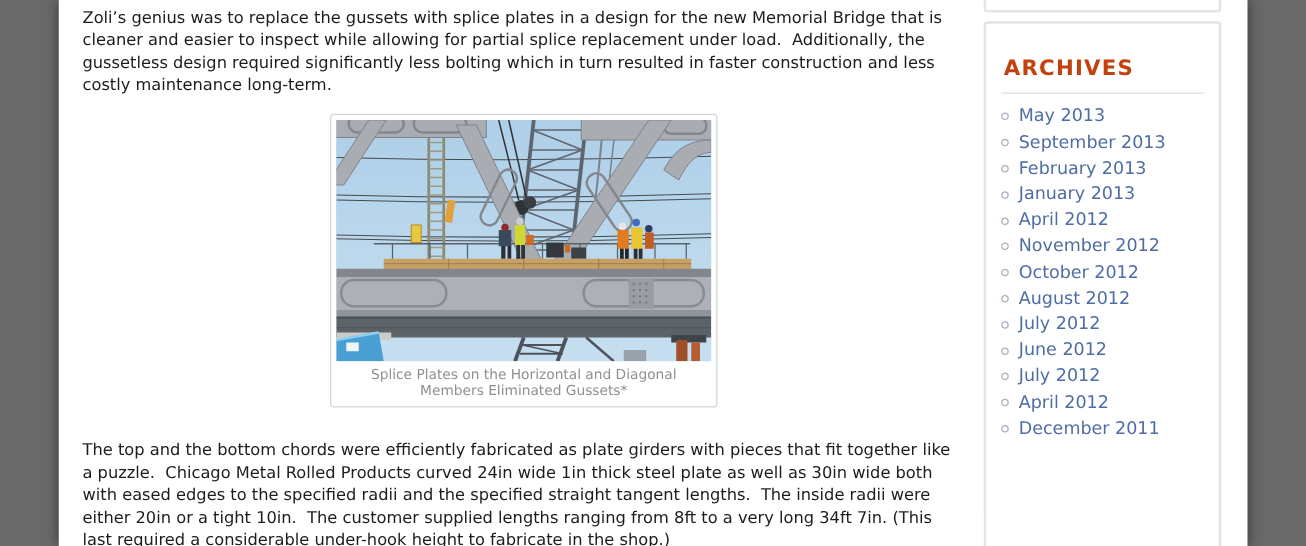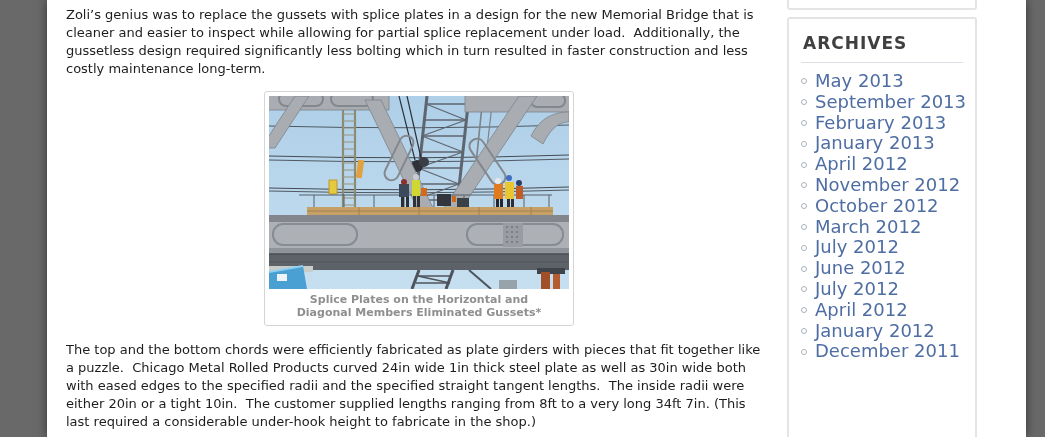--- a/index.html
+++ b/index.html
@@ -1,44 +1,44 @@
 <!DOCTYPE html>
 <html><head>
 <meta charset="utf-8">
 <style>
   html,body{margin:0;padding:0;}
   body{background:#696969;font-family:"DejaVu Sans","Liberation Sans",sans-serif;}
   .page{position:relative;width:1045px;height:437px;background:#696969;overflow:hidden;}
-  .content-wrap{position:absolute;left:47px;top:0;width:951px;height:437px;background:#ffffff;box-shadow:0 0 10px rgba(0,0,0,.5);padding-left:28px;}
+  .content-wrap{position:absolute;left:47px;top:0;width:951px;height:437px;background:#ffffff;box-shadow:0 0 10px rgba(0,0,0,.5);}
   .main-col{position:absolute;left:19px;top:0;width:706px;color:#1d1d1d;font-size:13px;line-height:18px;}
   .para{margin:0;white-space:pre-wrap;}
   .para-first{margin-top:6px;}
   .photo-frame{width:300px;margin:13px auto 15px;border:1px solid #d5d5d5;border-radius:3px;background:#fff;padding:4px 4px 2px;}
   .photo{width:300px;height:193px;overflow:hidden;background:#b5d3e9;}
   .caption{font-size:11px;line-height:13px;color:#8f8f8f;text-align:center;padding:4px 14px 4px;}
   .sidebar{position:absolute;left:740px;top:0;width:200px;}
   .widget-partial{position:absolute;top:-30px;left:0;width:186px;height:36px;border:2px solid #e4e4e4;border-radius:3px;background:#fff;}
   .archives-box{position:absolute;top:17px;left:0;width:186px;height:520px;border:2px solid #e4e4e4;border-radius:3px;background:#fff;padding:14px 0 0;box-sizing:content-box;}
-  .archives-title{margin:0 14px 9px;font-size:17px;line-height:20px;font-weight:bold;letter-spacing:1px;color:#404040;}
+  .archives-title{margin:12px 14px 9px;font-size:17px;line-height:20px;font-weight:bold;letter-spacing:1px;color:#c2410c;}
   .archives-divider{border:0;border-bottom:1px solid #dcdfe3;margin:0 12px 8px;}
   .archives-list{list-style:none;margin:0;padding:0 8px;}
-  .archives-list li{display:flex;align-items:center;padding:3px 0;font-size:18px;line-height:14.8px;}
+  .archives-list li{display:flex;align-items:center;padding:3px 0;font-size:14px;line-height:14.8px;}
   .bullet{width:4px;height:4px;border:1px solid #aab2bc;border-radius:50%;background:#fff;flex:none;margin:0 8px 0 4px;}
   .archives-list a{color:#4e6da3;text-decoration:none;cursor:pointer;}
 </style>
 </head>
 <body>
 
 <div class="page">
   <div class="content-wrap">
 
     <div class="main-col">
       <p class="para para-first">Zoli’s genius was to replace the gussets with splice plates in a design for the new Memorial Bridge that is cleaner and easier to inspect while allowing for partial splice replacement under load.  Additionally, the gussetless design required significantly less bolting which in turn resulted in faster construction and less costly maintenance long-term.</p>
 
-      <figure class="photo-frame" style="margin-bottom:15px;font-weight:bold;">
+      <figure class="photo-frame" style="margin-bottom:26px;">
         <div class="photo">
           <svg width="300" height="193" viewBox="0 0 300 193" xmlns="http://www.w3.org/2000/svg">
             <defs>
               <linearGradient id="sky" x1="0" y1="0" x2="0" y2="1">
                 <stop offset="0" stop-color="#aecfe8"></stop>
                 <stop offset="1" stop-color="#c6dff0"></stop>
               </linearGradient>
             </defs>
 
             <rect x="0" y="0" width="300" height="193" fill="url(#sky)"></rect>
@@ -237,41 +237,37 @@
             <li>
             <span class="bullet"></span>
             <a>November 2012</a>
           </li>
             <li>
             <span class="bullet"></span>
             <a>October 2012</a>
           </li>
             <li>
             <span class="bullet"></span>
-            <a>March 2012</a>
+            <a>August 2012</a>
           </li>
             <li>
             <span class="bullet"></span>
             <a>July 2012</a>
           </li>
             <li>
             <span class="bullet"></span>
             <a>June 2012</a>
           </li>
             <li>
             <span class="bullet"></span>
             <a>July 2012</a>
           </li>
             <li>
             <span class="bullet"></span>
             <a>April 2012</a>
-          </li>
-            <li>
-            <span class="bullet"></span>
-            <a>January 2012</a>
           </li>
             <li>
             <span class="bullet"></span>
             <a>December 2011</a>
           </li>
           </ul>
       </div>
     </aside>
 
   </div>

